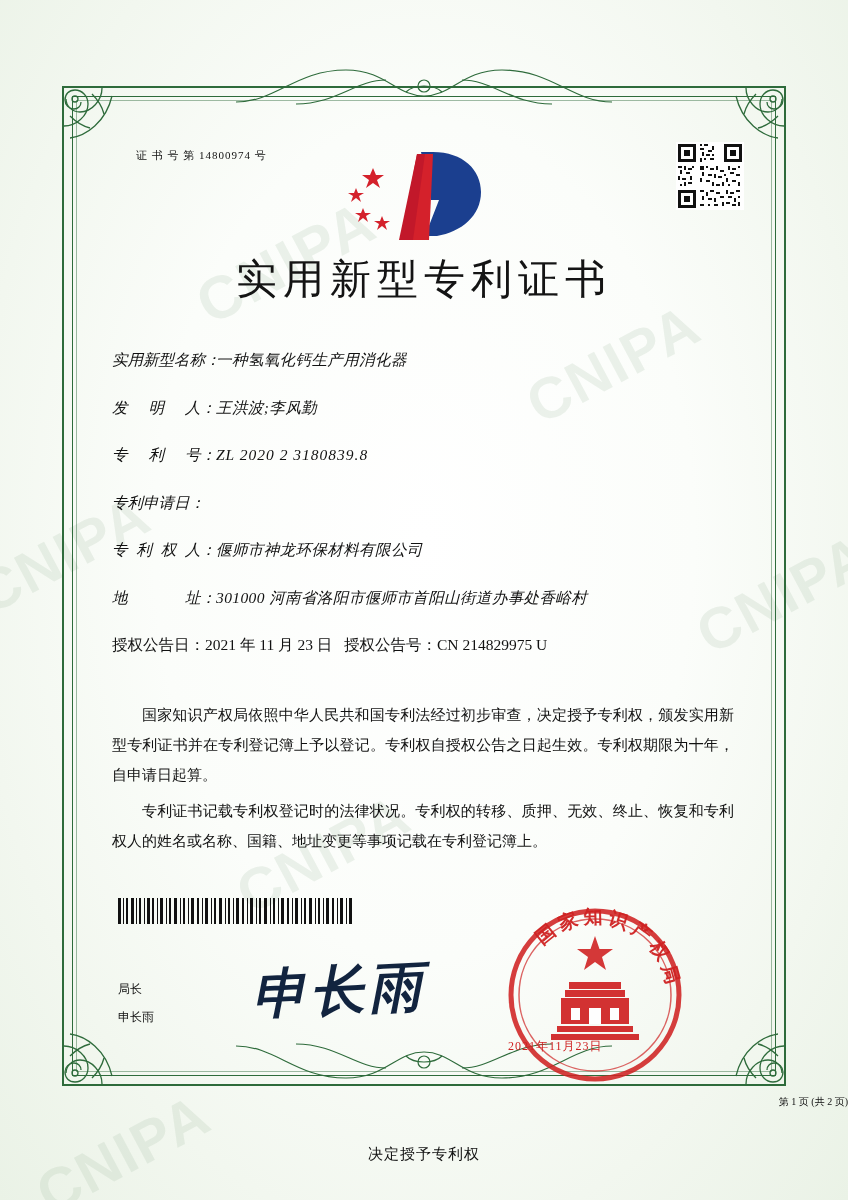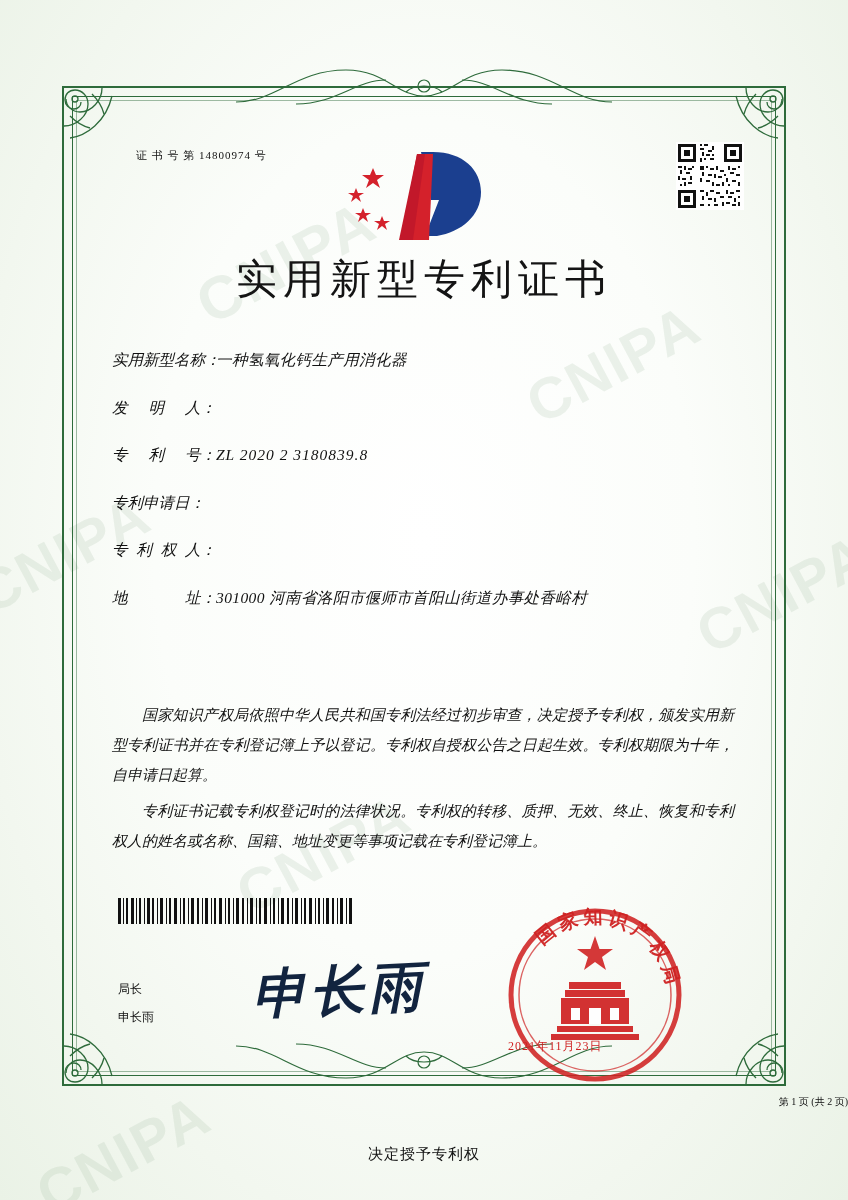--- a/index.html
+++ b/index.html
@@ -170,21 +170,20 @@
     top: 700px;
     width: 622px;
     font-size: 15px;
     line-height: 30px;
     color: #111;
     text-align: justify;
   }
   .paras p {
     margin: 0 0 6px 0;
     text-indent: 2em;
-    font-style: italic;
   }
 
   .barcode {
     position: absolute;
     left: 118px;
     top: 898px;
     width: 236px;
     height: 26px;
   }
 
@@ -431,20 +430,21 @@
       <div class="field-label">实用新型名称：</div>
       <div class="field-value">一种氢氧化钙生产用消化器</div>
     </div>
 
     <div class="field-row">
       <div class="field-label spread">
         <span>发</span>
         <span>明</span>
         <span>人：</span>
       </div>
+      <div class="field-value">王洪波;李风勤</div>
     </div>
 
     <div class="field-row">
       <div class="field-label spread">
         <span>专</span>
         <span>利</span>
         <span>号：</span>
       </div>
       <div class="field-value mono-ish">ZL 2020 2 3180839.8</div>
     </div>
@@ -453,30 +453,39 @@
       <div class="field-label">专利申请日：</div>
     </div>
 
     <div class="field-row">
       <div class="field-label spread">
         <span>专</span>
         <span>利</span>
         <span>权</span>
         <span>人：</span>
       </div>
+      <div class="field-value">偃师市神龙环保材料有限公司</div>
     </div>
 
     <div class="field-row">
       <div class="field-label spread">
         <span>地</span>
         <span>址：</span>
       </div>
       <div class="field-value">301000 河南省洛阳市偃师市首阳山街道办事处香峪村</div>
     </div>
 
+    <div class="grant-row">
+      <div class="grant-left">
+        <span>授权公告日：</span><span>2021 年 11 月 23 日</span>
+      </div>
+      <div class="grant-right">
+        <span>授权公告号：</span><span>CN 214829975 U</span>
+      </div>
+    </div>
   </div>
 
   <div class="paras">
     <p>国家知识产权局依照中华人民共和国专利法经过初步审查，决定授予专利权，颁发实用新型专利证书并在专利登记簿上予以登记。专利权自授权公告之日起生效。专利权期限为十年，自申请日起算。</p>
     <p>专利证书记载专利权登记时的法律状况。专利权的转移、质押、无效、终止、恢复和专利权人的姓名或名称、国籍、地址变更等事项记载在专利登记簿上。</p>
   </div>
 
   <div class="barcode">
     <svg width="236" height="26" viewBox="0 0 236 26" shape-rendering="crispEdges">
       <rect width="236" height="26" fill="#ffffff" opacity="0"></rect>

